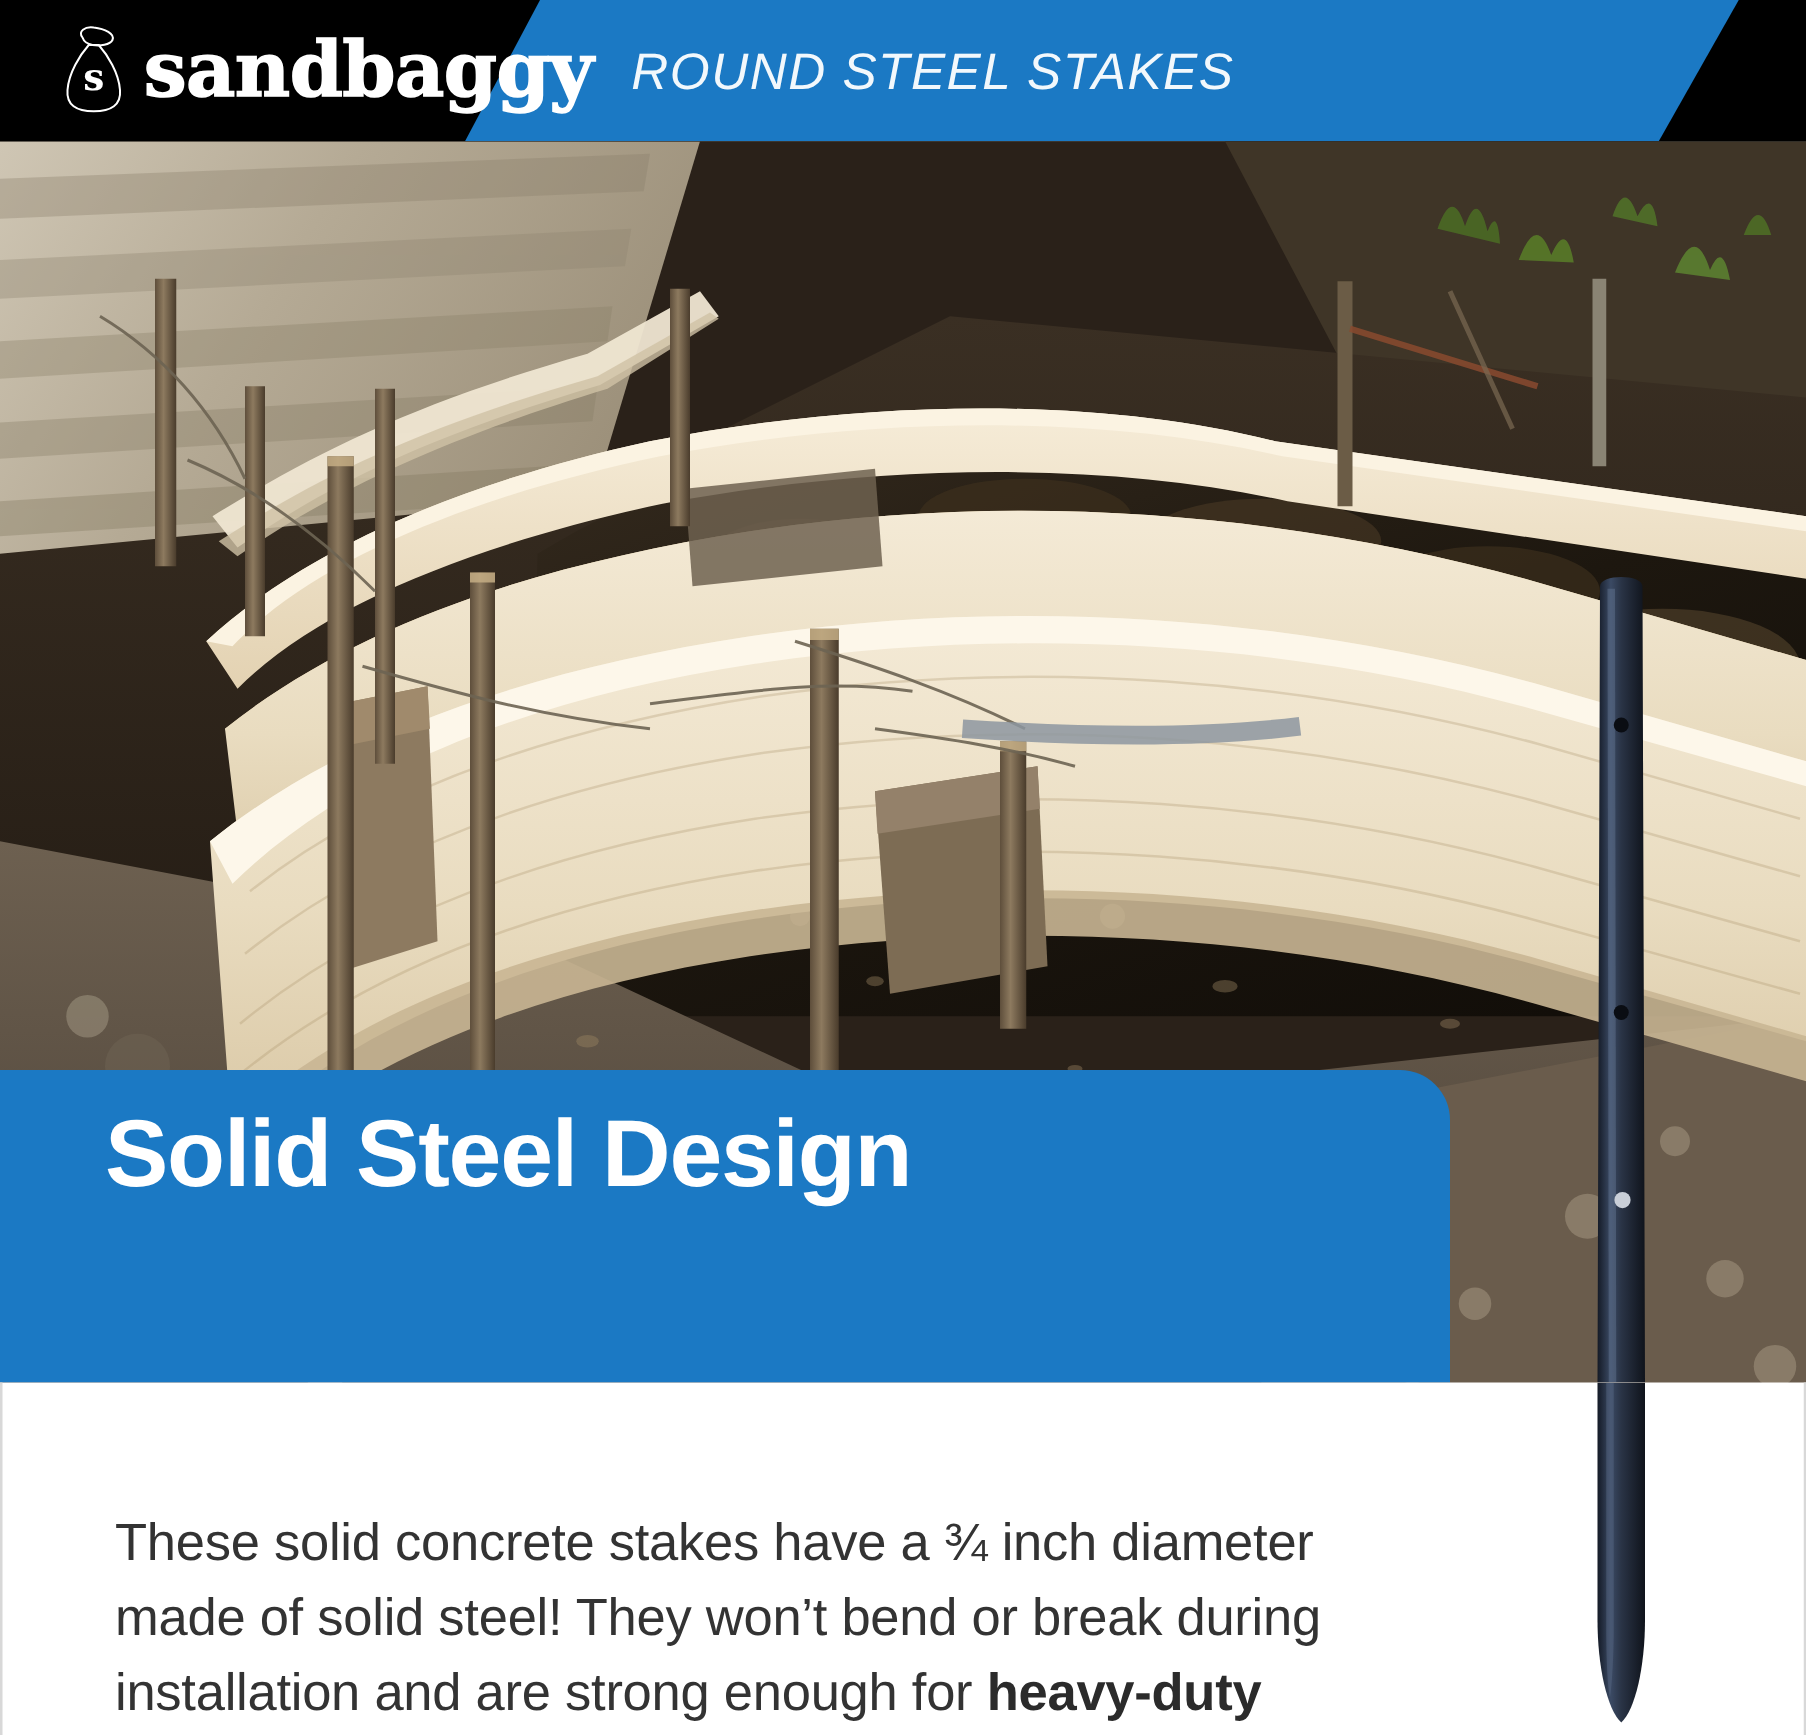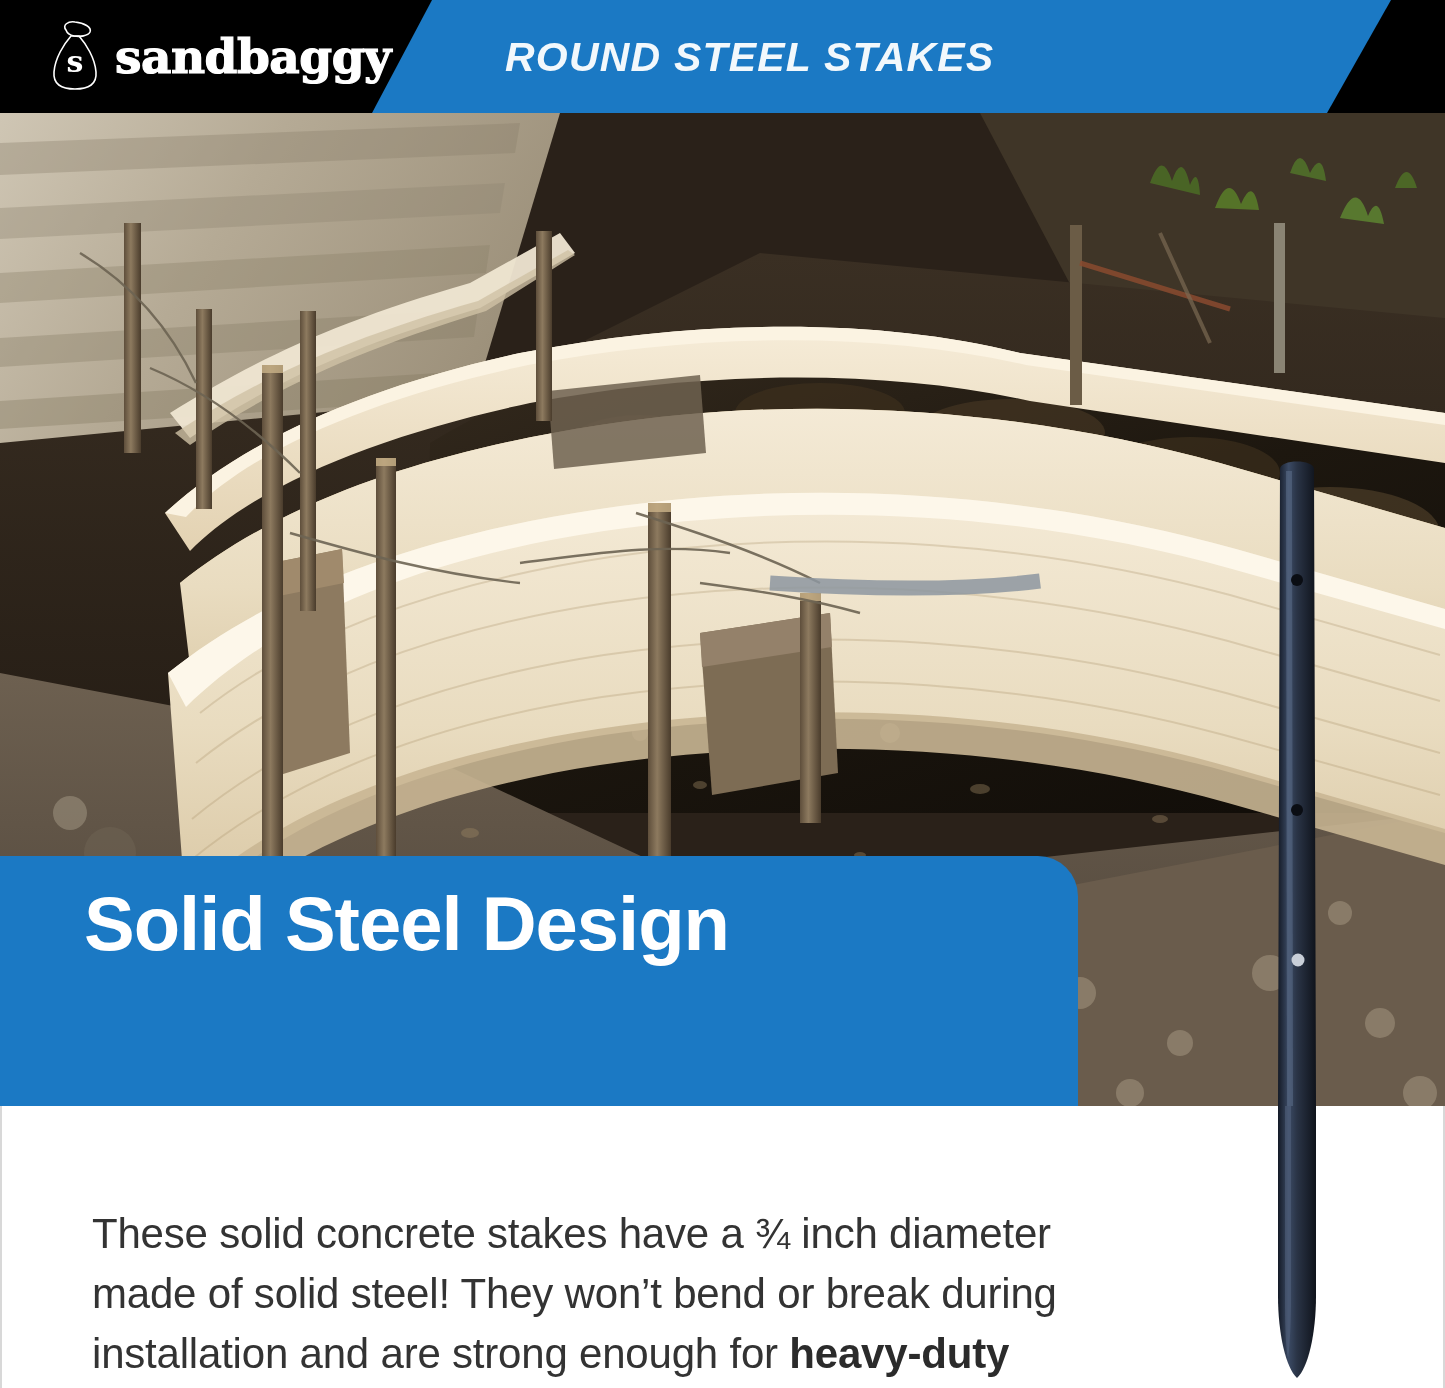--- a/index.html
+++ b/index.html
@@ -16,39 +16,39 @@
     background:#1b79c4;
     clip-path:polygon(432px 0, 1445px 0, 1445px 113px, 372px 113px);
   }
   .header-blue-cap{
     position:absolute;right:0;top:0;width:200px;height:113px;background:#000000;
     clip-path:polygon(146px 0, 200px 0, 200px 113px, 82px 113px);
   }
   .logo-group{position:absolute;left:44px;top:18px;display:flex;align-items:center;gap:11px;z-index:3;}
   .logo-mark{width:60px;height:76px;display:block;}
   .logo-word{
-    color:#ffffff;font-size:47px;line-height:45px;font-weight:700;
+    color:#ffffff;font-size:61px;line-height:45px;font-weight:700;
     font-family:"DejaVu Serif", serif;
     letter-spacing:-0.5px;text-transform:lowercase;text-align:center;
     -webkit-text-stroke:1.2px #ffffff;
   }
   .header-title{
     position:absolute;left:505px;top:33px;z-index:3;
-    color:#f2f8fc;font-size:41px;line-height:48px;font-weight:700;
+    color:#f2f8fc;font-size:41px;line-height:48px;font-weight:400;
     font-style:italic;letter-spacing:1.2px;white-space:nowrap;
     font-family:"Liberation Sans", sans-serif;
   }
 
   
   .photo{position:absolute;left:0;top:113px;width:1445px;height:1000px;overflow:hidden;background:#3b3127;z-index:5;}
   .photo svg{display:block;width:1445px;height:1000px;}
 
   
   .headline-panel{
-    position:absolute;left:0;top:856px;width:1078px;height:250px;
+    position:absolute;left:0;top:856px;width:1160px;height:250px;
     background:#1b79c4;border-top-right-radius:40px;z-index:20;
   }
   .headline{
     position:absolute;left:84px;top:27px;width:980px;
     color:#ffffff;font-weight:700;
     font-size:76px;line-height:82px;letter-spacing:-1px;
     font-family:"Liberation Sans", sans-serif;
   }
   .headline .hl-line{display:block;white-space:nowrap;}
 

